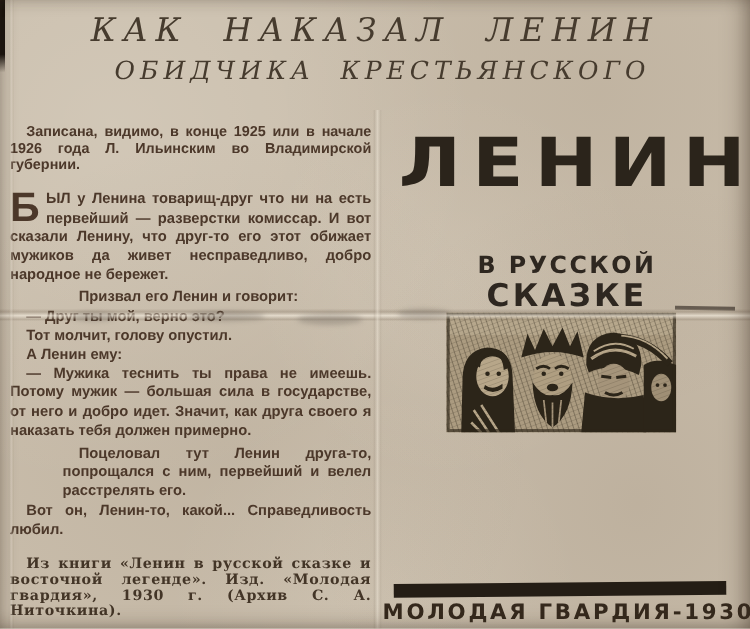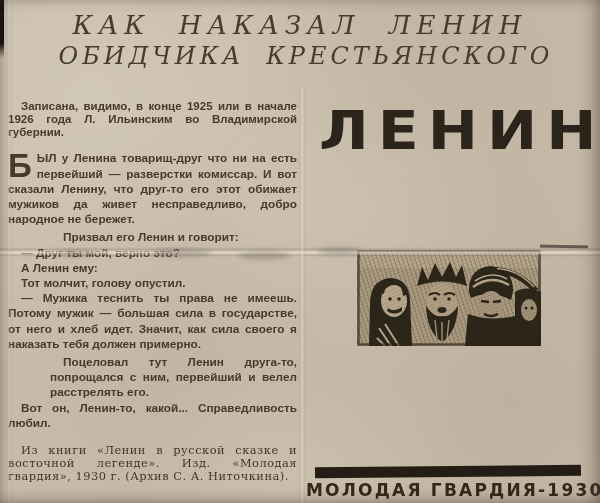--- a/index.html
+++ b/index.html
@@ -20,31 +20,31 @@
     box-shadow:
       inset -12px 0 20px -10px rgba(64,50,36,.55),
       inset 10px 0 14px -10px rgba(64,50,36,.38),
       inset 0 -10px 18px -12px rgba(64,50,36,.5),
       inset 0 10px 14px -12px rgba(64,50,36,.22);
   }
   
   .masthead{position:absolute;left:0;top:10px;width:100%;text-align:center;
     color:#463b2e;font-family:"DejaVu Serif","Liberation Serif",serif;font-style:italic;}
   .title1{font-size:26px;line-height:31px;letter-spacing:6px;word-spacing:14px;font-style:italic;}
-  .title2{font-size:24px;line-height:31px;letter-spacing:4px;word-spacing:10px;padding-left:12px;}
+  .title2{font-size:20px;line-height:31px;letter-spacing:4px;word-spacing:10px;padding-left:12px;}
   .kicker{margin-top:5px;font-family:"Liberation Sans",sans-serif;font-style:normal;
     font-weight:bold;font-size:14px;letter-spacing:.5px;color:#473526;}
   
   .left-col{position:absolute;left:8px;top:100px;width:289px;color:#4c382a;font-weight:bold;}
   .intro{font-size:11.5px;line-height:12.8px;text-align:justify;text-indent:13px;margin:0 0 13px 0;}
   .body-text p{font-size:11.8px;line-height:15.2px;text-align:justify;margin:0;text-indent:13px;}
   .body-text p.lead{text-indent:0;}
   .body-text p.gap{margin-top:3px;margin-left:42px;}
   .dropcap{float:left;font-size:33px;line-height:25px;padding:2px 5px 0 0;color:#4c382a;}
-  .source{margin-top:13px;font-family:"DejaVu Serif","Liberation Serif",serif;font-weight:normal;
+  .source{margin-top:13px;font-family:"DejaVu Serif","Liberation Serif",serif;font-weight:bold;
     font-size:11.4px;line-height:12.8px;letter-spacing:.5px;text-align:justify;text-indent:13px;color:#433527;}
   
   .lenin{position:absolute;left:310px;top:99px;width:292px;text-align:center;white-space:nowrap;
     font-family:"DejaVu Sans",sans-serif;font-weight:bold;font-size:60px;letter-spacing:9px;text-indent:9px;
     color:#2b241b;transform:scaleY(.9);transform-origin:top center;}
   .cover-upper,.cover-lower{position:absolute;left:362px;width:183px;text-align:center;color:#2e2720;
     font-family:"DejaVu Sans",sans-serif;font-weight:bold;white-space:nowrap;}
   .cover-upper{top:201px;}
   .cover-lower{top:344px;}
   .cover-line-sm{font-size:19px;line-height:23px;letter-spacing:2px;}
@@ -79,31 +79,35 @@
     <div class="title1">КАК НАКАЗАЛ ЛЕНИН</div>
     <div class="title2">ОБИДЧИКА КРЕСТЬЯНСКОГО</div>
   </div>
 
   <div class="left-col">
     <p class="intro">Записана, видимо, в конце 1925 или в начале 1926 года Л. Ильинским во Владимирской губернии.</p>
     <div class="body-text">
       <p class="lead"><span class="dropcap">Б</span><span>ЫЛ у Ленина товарищ-друг что ни на есть первейший — разверстки комиссар. И вот сказали Ленину, что друг-то его этот обижает мужиков да живет несправедливо, добро народное не бережет.</span></p>
       <p class="gap">Призвал его Ленин и говорит:</p>
       <p>— Друг ты мой, верно это?</p>
+      <p>Тот молчит, голову опустил.</p>
       <p>А Ленин ему:</p>
-      <p>Тот молчит, голову опустил.</p>
-      <p>— Мужика теснить ты права не имеешь. Потому мужик — большая сила в государстве, от него и хлеб идет. Значит, как сила своего я наказать тебя должен примерно.</p>
+      <p>— Мужика теснить ты права не имеешь. Потому мужик — большая сила в государстве, от него и добро идет. Значит, как друга своего я наказать тебя должен примерно.</p>
       <p class="gap">Поцеловал тут Ленин друга-то, попрощался с ним, первейший и велел расстрелять его.</p>
       <p>Вот он, Ленин-то, какой... Справедливость любил.</p>
     </div>
     <p class="source">Из книги «Ленин в русской сказке и восточной легенде». Изд. «Молодая гвардия», 1930 г. (Архив С. А. Ниточкина).</p>
   </div>
 
   <div class="lenin">ЛЕНИН</div>
 
+  <div class="cover-upper">
+    <div class="cover-line-sm">В РУССКОЙ</div>
+    <div class="cover-line-lg">СКАЗКЕ</div>
+  </div>
 
   <svg class="woodcut" viewBox="0 0 184 96" aria-hidden="true">
     <defs>
       <pattern id="ht" width="3.5" height="3.5" patternUnits="userSpaceOnUse" patternTransform="rotate(70)">
         <line x1="0" y1="0" x2="0" y2="3.5" stroke="#2c2519" stroke-width="1"></line>
       </pattern>
       <pattern id="ht2" width="4" height="4" patternUnits="userSpaceOnUse" patternTransform="rotate(-18)">
         <line x1="0" y1="0" x2="0" y2="4" stroke="#2c2519" stroke-width="1.2"></line>
       </pattern>
     </defs>

